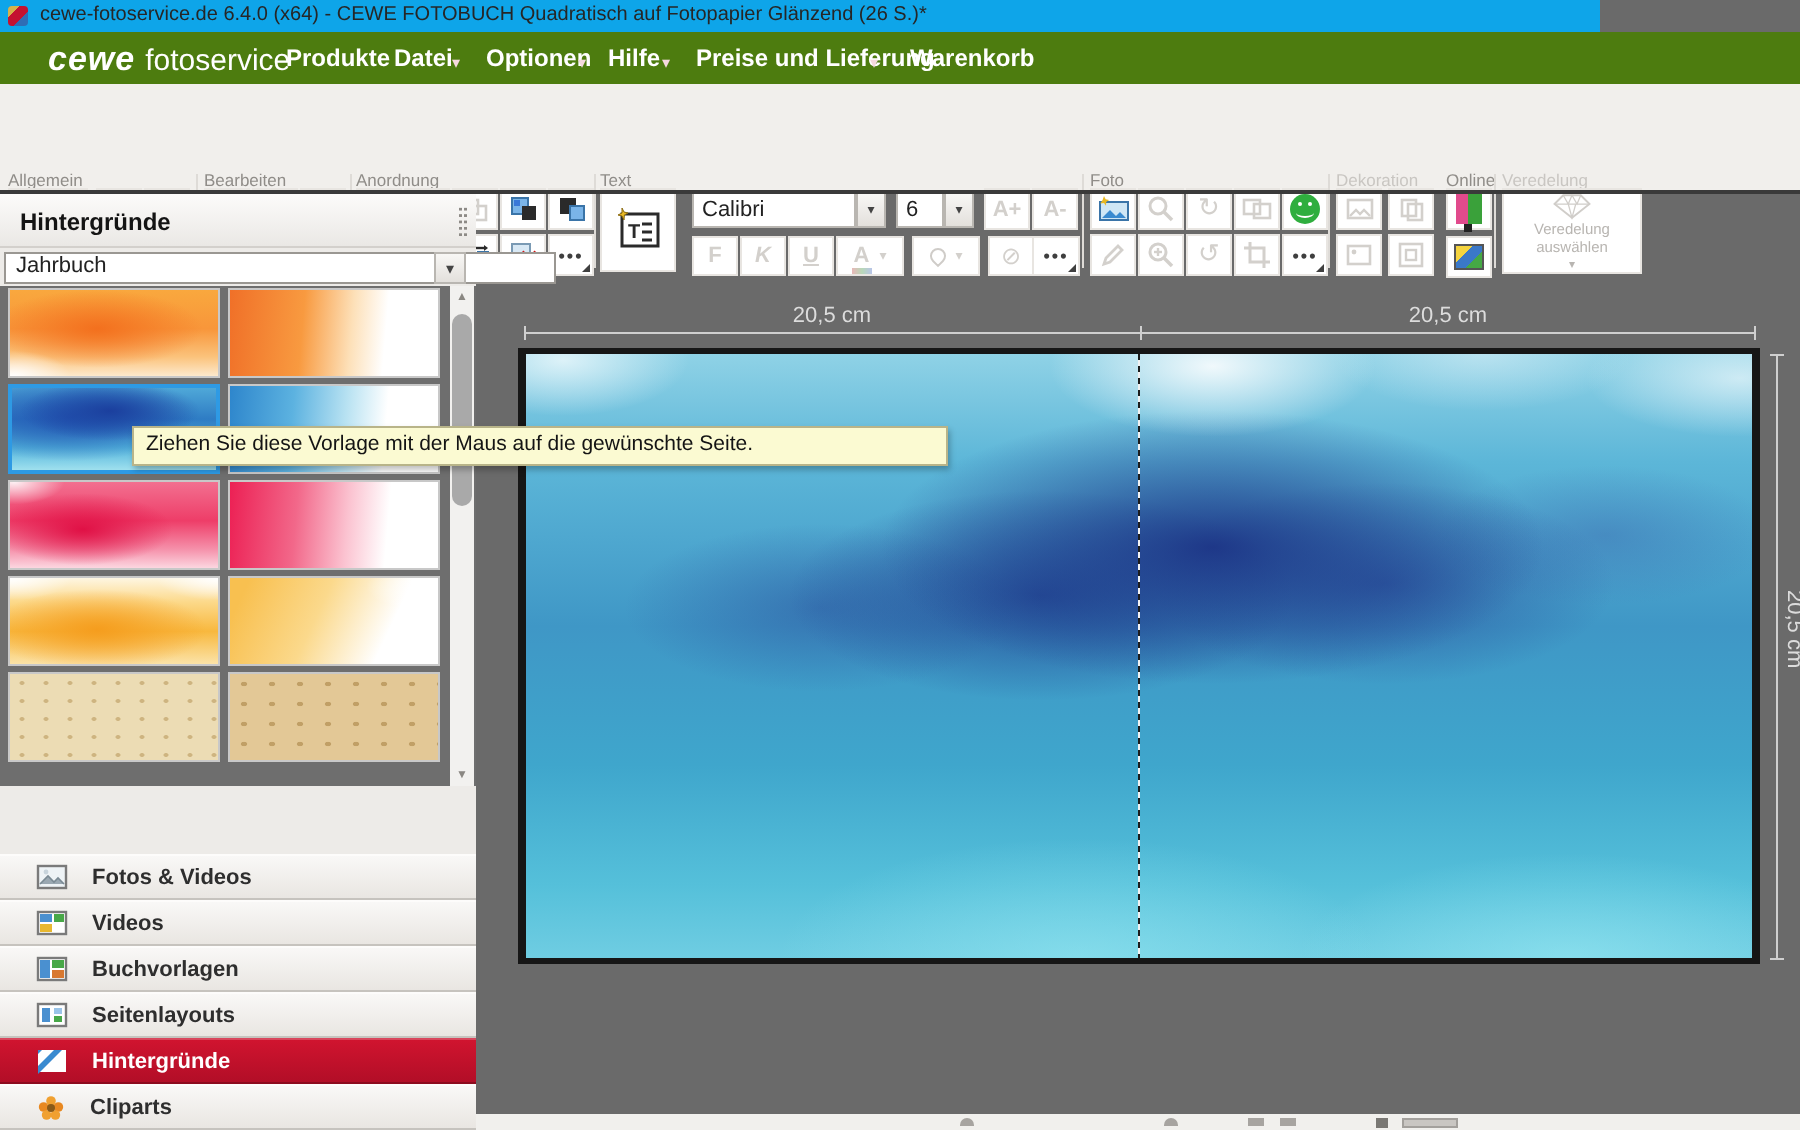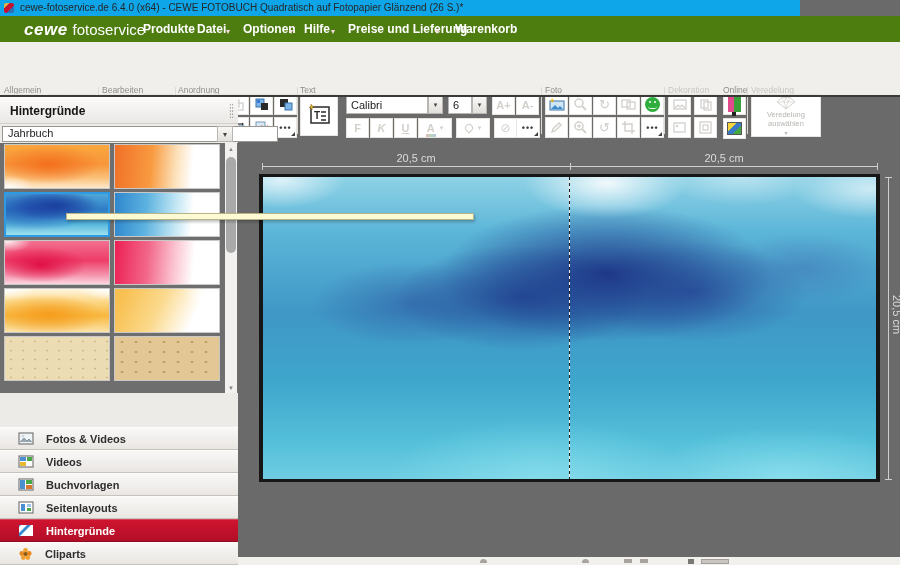--- a/index.html
+++ b/index.html
@@ -601,20 +601,21 @@
 </div>
 <span id="rl-side" class="ruler-label">20,5 cm</span>
 
 <div id="spread" class="abs">
   <div id="pages">
     <div id="fold"></div>
   </div>
 </div>
 
 <div id="tooltip" class="abs">
+  <div>Ziehen Sie diese Vorlage mit der Maus auf die gewünschte Seite.</div>
 </div>
 
 <div id="bottom-strip" class="abs">
   <span class="sliver" style="left:242px;width:7px;height:4px;border-radius:4px 4px 0 0"></span>
   <span class="sliver" style="left:344px;width:7px;height:4px;border-radius:4px 4px 0 0"></span>
   <span class="sliver" style="left:386px;width:8px;height:4px"></span>
   <span class="sliver" style="left:402px;width:8px;height:4px"></span>
   <span class="sliver" style="left:450px;width:6px;height:5px;background:#7a7874"></span>
   <span class="sliver" style="left:463px;width:28px;height:5px;background:#c9c6c2;border:1px solid #a3a09c"></span>
 </div>

